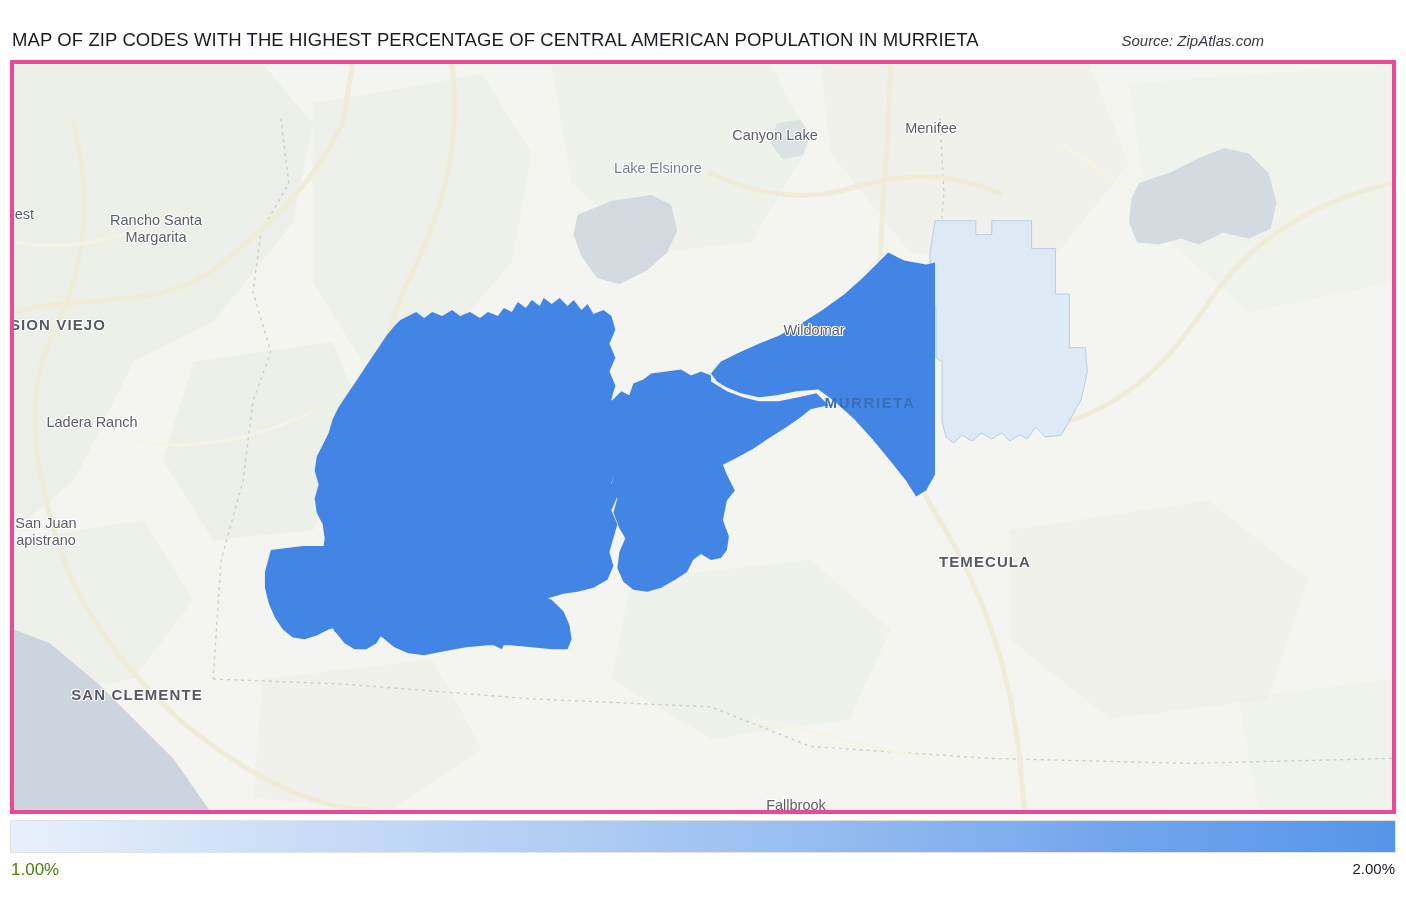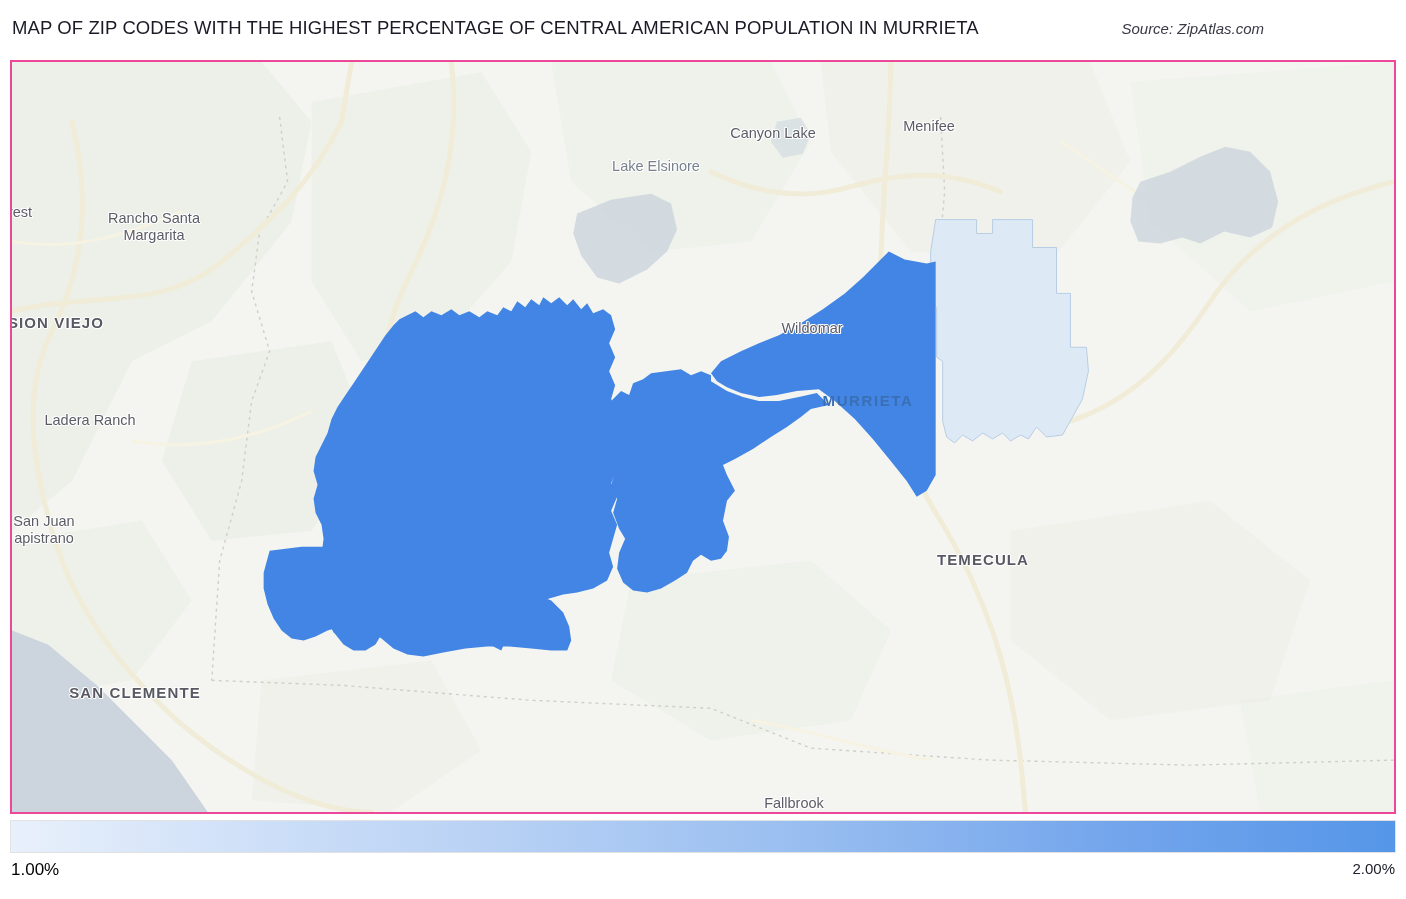--- a/index.html
+++ b/index.html
@@ -15,21 +15,21 @@
   #page {
     position: relative;
     width: 1406px;
     height: 899px;
     background: #ffffff;
   }
 
   
   #header {
     position: absolute;
-    left: 0; top: 0;
+    left: 0; top: 12px;
     width: 1276px; height: 58px;
   }
   #page-title {
     position: absolute;
     left: 12px; top: 17px;
     font-size: 18.5px;
     letter-spacing: .1px;
     color: #1b1b27;
     font-weight: 400;
     white-space: nowrap;
@@ -41,21 +41,21 @@
     font-style: italic;
     color: #3a3a47;
     white-space: nowrap;
   }
 
   
   #map-frame {
     position: absolute;
     left: 10px; top: 60px;
     width: 1386px; height: 754px;
-    border: 2px solid #ec4899;
+    border: 4px solid #ec4899;
     background: #f2f3ef;
     overflow: hidden;
   }
   #map-canvas {
     position: absolute;
     left: 0; top: 0;
     width: 100%; height: 100%;
   }
   #map-canvas svg { display: block; width: 100%; height: 100%; }
 
@@ -92,21 +92,21 @@
     position: absolute;
     left: 0; top: 0;
     width: 1386px; height: 33px;
     border: 1px solid #e2e2e2;
     background: linear-gradient(to right, #e8f0fb 0%, #cfe0f8 17%, #b6d0f4 36%, #97bdf0 58%, #73a5ec 80%, #5596e8 100%);
   }
   #legend-min {
     position: absolute;
     left: 1px; top: 40px;
     font-size: 17px;
-    color: #000000;
+    color: #4d7c0f;
   }
   #legend-max {
     position: absolute;
     right: 1px; top: 40px;
     font-size: 15px;
     color: #20202c;
   }
 </style>
 </head>
 <body>

